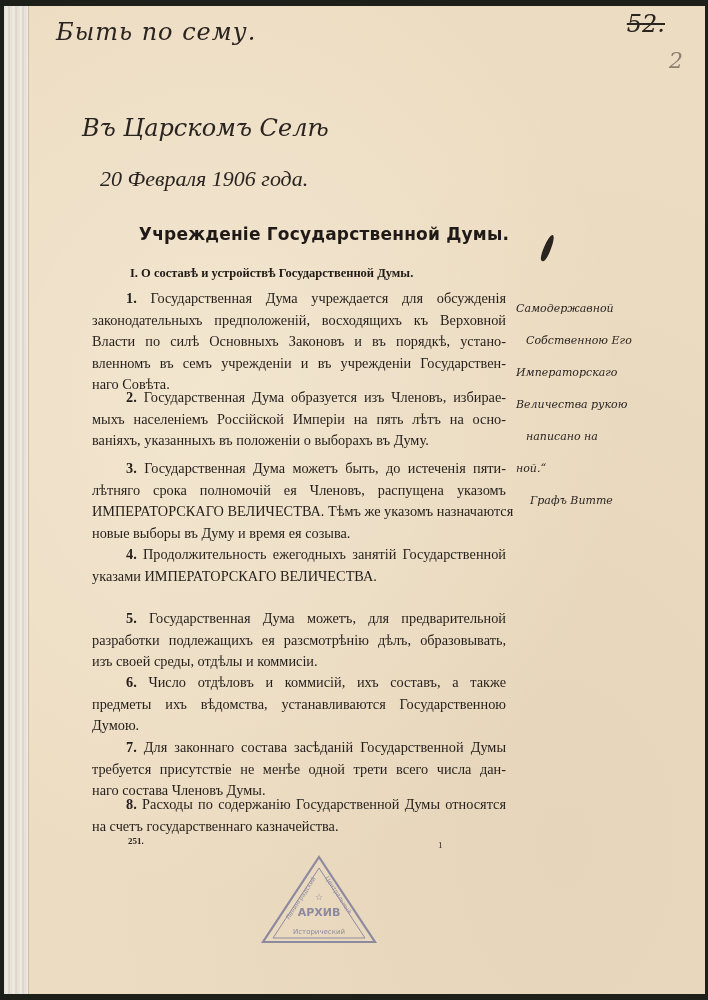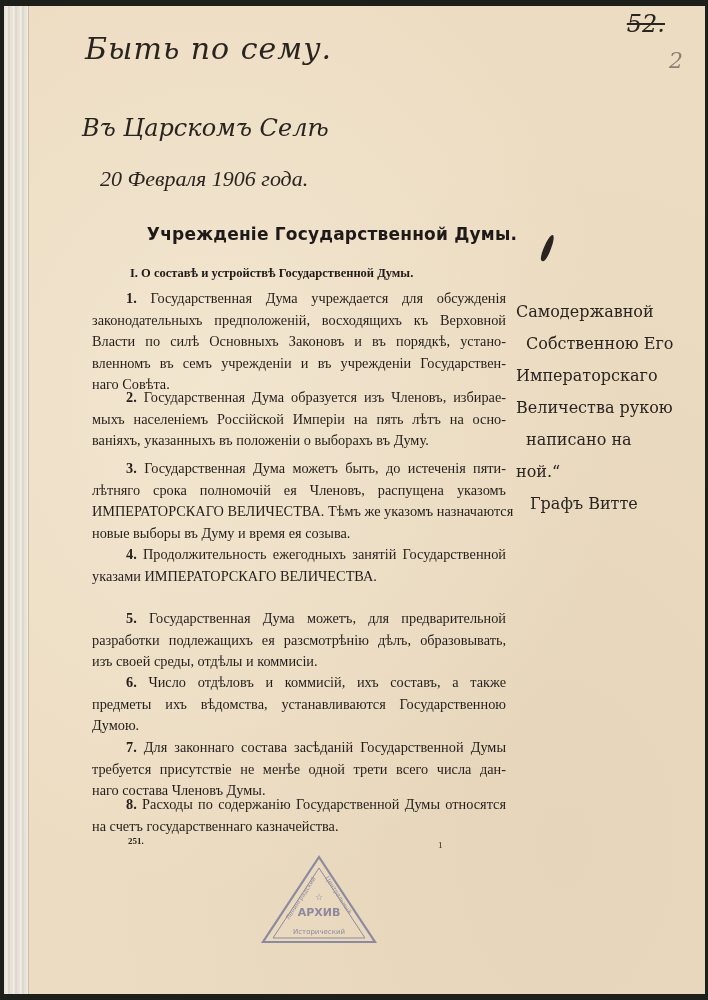--- a/index.html
+++ b/index.html
@@ -18,47 +18,47 @@
     }
     .binding {
       position: absolute; left: 0; top: 0; width: 24px; height: 100%;
       background: repeating-linear-gradient(90deg, #e3ddd2 0px, #f2efe8 3px, #d8d1c4 5px, #eee9df 7px);
       border-right: 1px solid #cbbfa8;
     }
     .hand {
       position: absolute; font-family: "DejaVu Serif", serif; font-style: italic;
       color: #2a2420; white-space: nowrap;
     }
-    .hand-top { left: 52px; top: 25px; font-size: 30px; letter-spacing: 1px; margin-left: 29px; }
+    .hand-top { left: 52px; top: 12px; font-size: 24px; letter-spacing: 1px; }
     .hand-place { left: 78px; top: 108px; font-size: 24px; }
     .hand-date { left: 96px; top: 160px; font-size: 22px; font-family: Liberation Serif, serif; }
     .folio { position: absolute; right: 40px; top: 4px; font-size: 24px; font-style: italic; color: #2b2520; text-decoration: line-through; }
     .folio2 { position: absolute; right: 22px; top: 42px; font-size: 22px; font-style: italic; color: #8b8172; }
     .ink-mark {
       position: absolute; left: 540px; top: 228px; width: 7px; height: 28px;
       background: #2a2420; border-radius: 50% 50% 40% 40%; transform: rotate(22deg);
     }
     .title {
       position: absolute; left: 0; width: 640px; top: 218px; text-align: center;
       font-family: "DejaVu Sans", sans-serif; font-weight: bold; font-size: 17px;
-      color: #1f1a17; letter-spacing: 0.2px; padding-left: 8px;
+      color: #1f1a17; letter-spacing: 0.2px;
     }
     .subtitle {
       position: absolute; left: 126px; top: 260px;
       font-family: Liberation Serif, serif; font-weight: bold; font-size: 12.5px; color: #1f1a17;
     }
     .para { position: absolute; left: 88px; width: 414px; }
     .para .line { display: block; text-align: justify; text-align-last: justify; white-space: nowrap; height: 21.5px; font-family: Liberation Serif, serif; font-size: 14.3px; color: #231e1a; }
     .para .line.last { text-align-last: left; }
     .para .num { font-weight: bold; }
     .footer-num { position: absolute; left: 124px; top: 830px; font-size: 9px; color: #2a2420; font-family: "Liberation Serif", serif; font-weight: bold; }
     .footer-page { position: absolute; left: 434px; top: 834px; font-size: 9px; color: #2a2420; font-family: "Liberation Serif", serif; }
     .margin-note {
       position: absolute; left: 512px; top: 296px; width: 190px;
-      font-family: "DejaVu Serif", serif; font-size: 16px; color: #2a2420;
+      font-family: "DejaVu Serif", serif; font-style: italic; font-size: 11px; color: #2a2420;
     }
     .margin-note .mline { display: block; height: 32px; white-space: nowrap; }
     .stamp {
       position: absolute; left: 255px; top: 848px; width: 120px; height: 92px;
     }
     .stamp svg { width: 100%; height: 100%; }
   </style>
 </head>
 <body>
 

